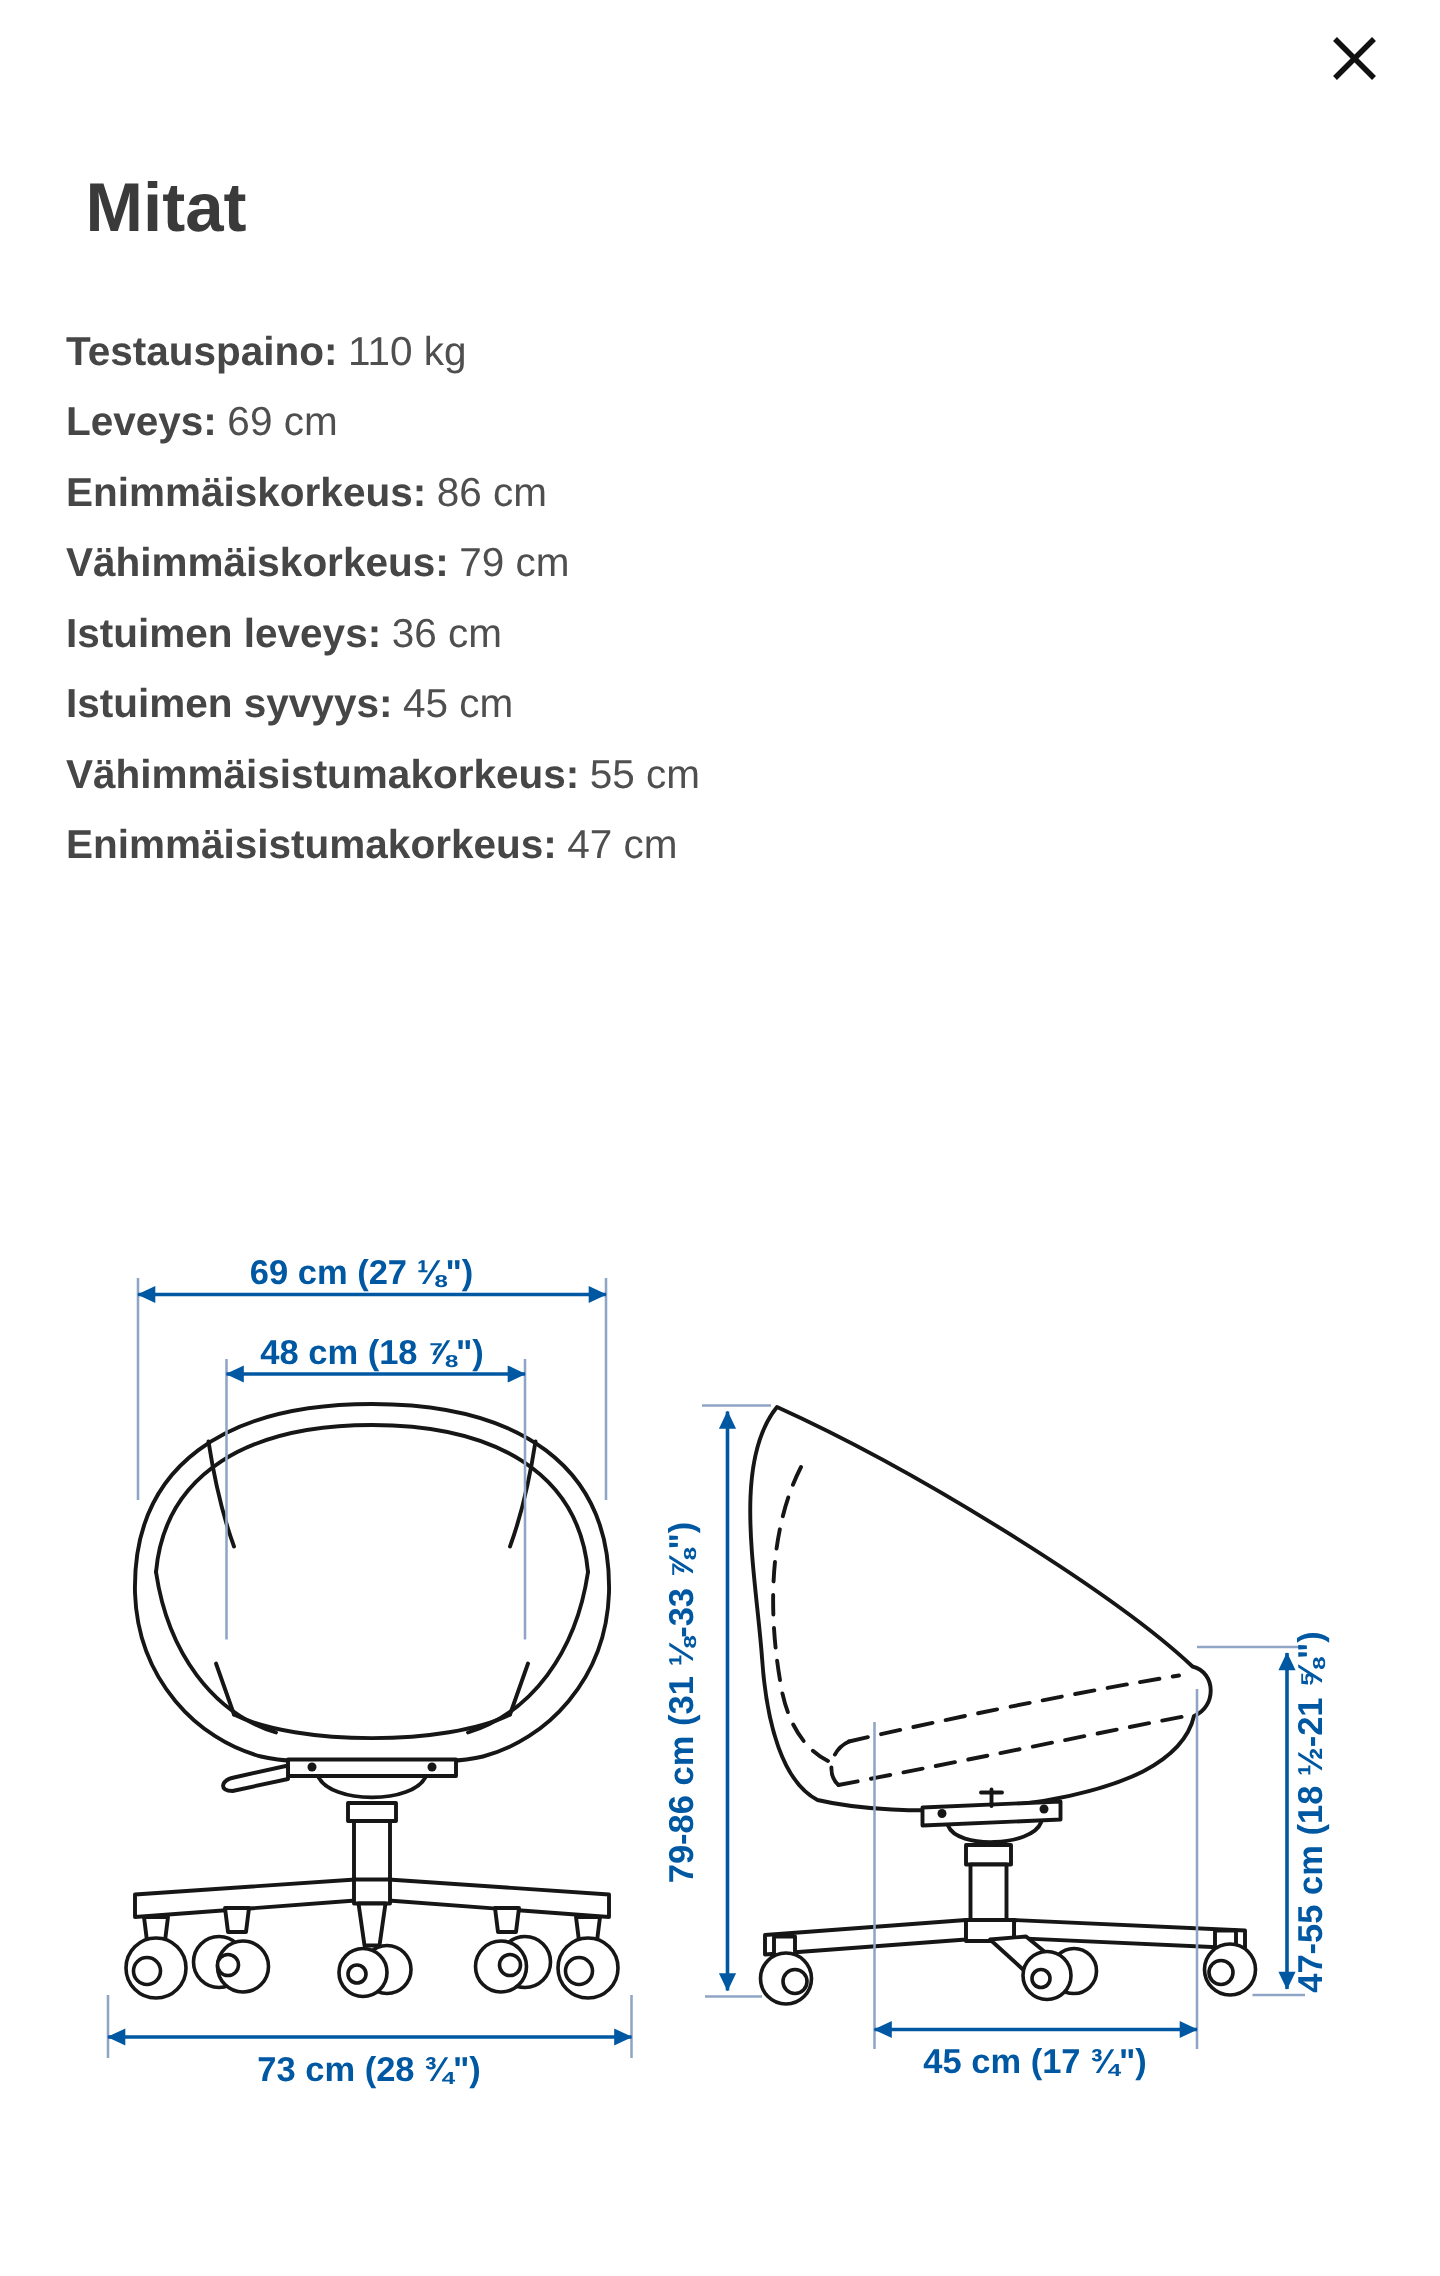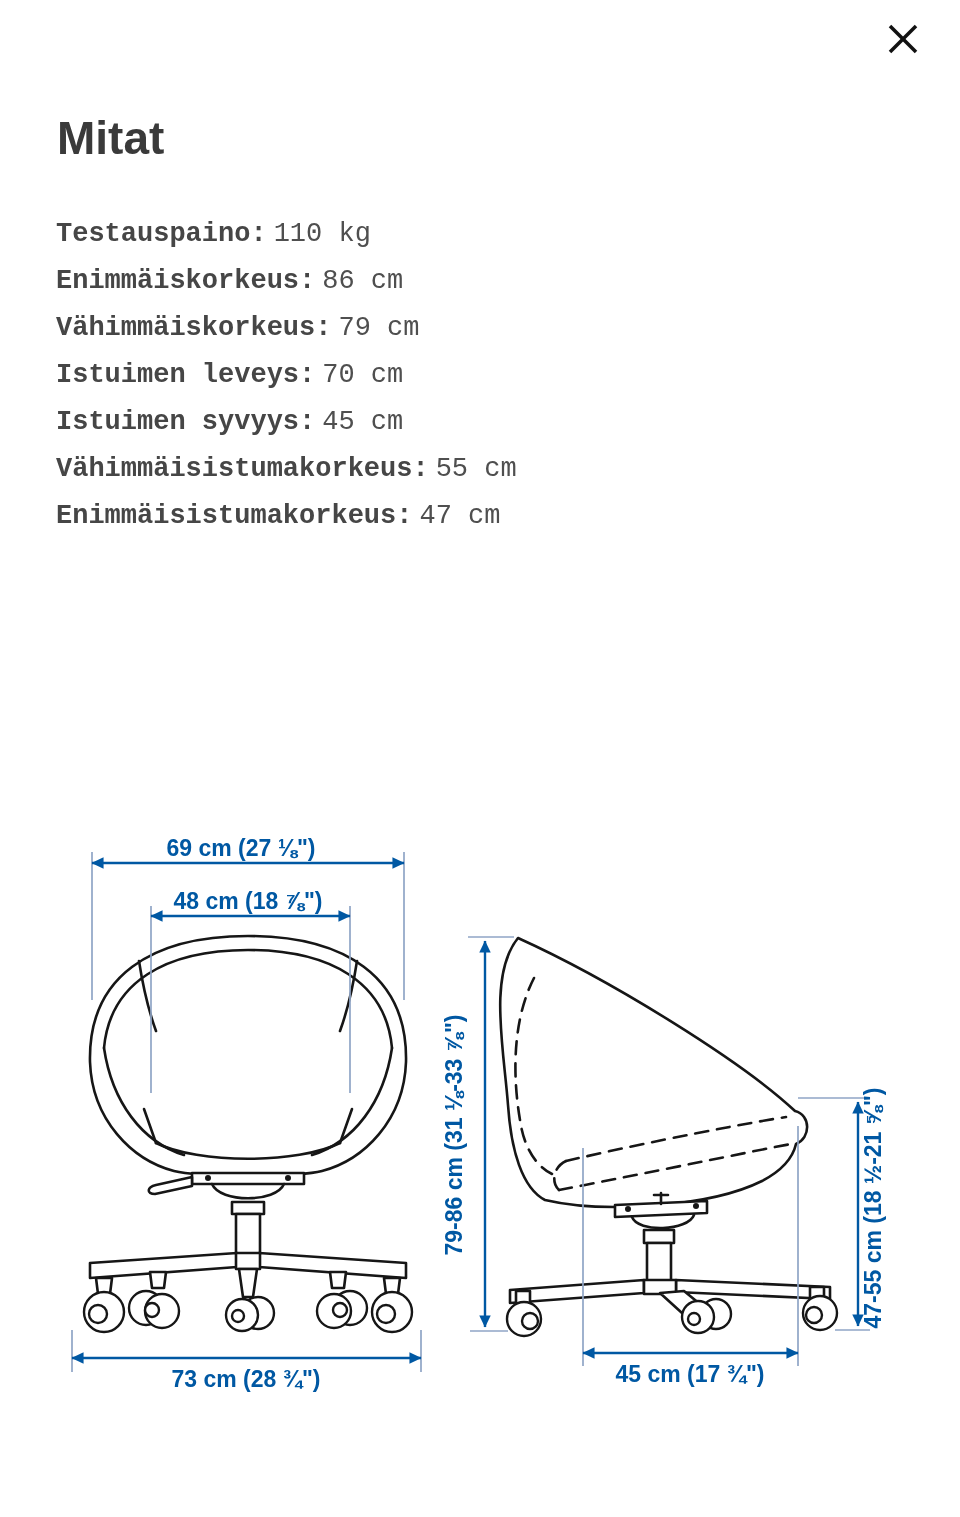--- a/index.html
+++ b/index.html
@@ -10,21 +10,21 @@
   }
   .close-btn{
     position:absolute;top:16px;right:34px;width:46px;height:46px;
     background:none;border:none;padding:5px;cursor:pointer;
   }
   .close-btn svg{display:block;width:36px;height:36px;}
   .page-title{
     margin:112px 0 0 57px;
     font-size:46px;line-height:53px;font-weight:bold;color:#3a3a3a;
   }
-  .spec-list{margin:46px 0 0 56px;font-family:Liberation Mono, monospace;}
+  .spec-list{margin:46px 0 0 44px;}
   .spec-row{font-size:27px;line-height:47px;color:#4a4a4a;}
   .spec-row .lbl{font-weight:bold;color:#464646;margin-right:7px;}
   .spec-row .val{font-weight:normal;color:#4f4f4f;}
   .diagram{
     position:absolute;left:40px;top:810px;width:900px;height:620px;
   }
   
   .ln{stroke:#161616;fill:none;stroke-width:2.6;stroke-linecap:round;stroke-linejoin:round;}
   .lnf{stroke:#161616;fill:#ffffff;stroke-width:2.6;stroke-linejoin:round;}
   .whl{stroke:#161616;fill:#ffffff;stroke-width:2.4;}
@@ -42,23 +42,24 @@
     <svg viewBox="0 0 36 36">
       <line x1="5" y1="5" x2="31" y2="31" stroke="#111" stroke-width="3.6"></line>
       <line x1="31" y1="5" x2="5" y2="31" stroke="#111" stroke-width="3.6"></line>
     </svg>
   </button>
 
   <h1 class="page-title">Mitat</h1>
 
   <div class="spec-list">
     <div class="spec-row"><span class="lbl">Testauspaino:</span><span class="val">110 kg</span></div>
+    <div class="spec-row"><span class="lbl">Leveys:</span><span class="val">69 cm</span></div>
     <div class="spec-row"><span class="lbl">Enimmäiskorkeus:</span><span class="val">86 cm</span></div>
     <div class="spec-row"><span class="lbl">Vähimmäiskorkeus:</span><span class="val">79 cm</span></div>
-    <div class="spec-row"><span class="lbl">Istuimen leveys:</span><span class="val">70 cm</span></div>
+    <div class="spec-row"><span class="lbl">Istuimen leveys:</span><span class="val">36 cm</span></div>
     <div class="spec-row"><span class="lbl">Istuimen syvyys:</span><span class="val">45 cm</span></div>
     <div class="spec-row"><span class="lbl">Vähimmäisistumakorkeus:</span><span class="val">55 cm</span></div>
     <div class="spec-row"><span class="lbl">Enimmäisistumakorkeus:</span><span class="val">47 cm</span></div>
   </div>
 
   <svg class="diagram" viewBox="0 0 900 620">
     <defs>
       <marker id="ah" viewBox="0 0 12 12" refX="11" refY="6" markerWidth="5.5" markerHeight="5.5" orient="auto-start-reverse" markerUnits="strokeWidth">
         <path d="M0.5 0.8 L11.5 6 L0.5 11.2 Z" fill="#0058a3"></path>
       </marker>

